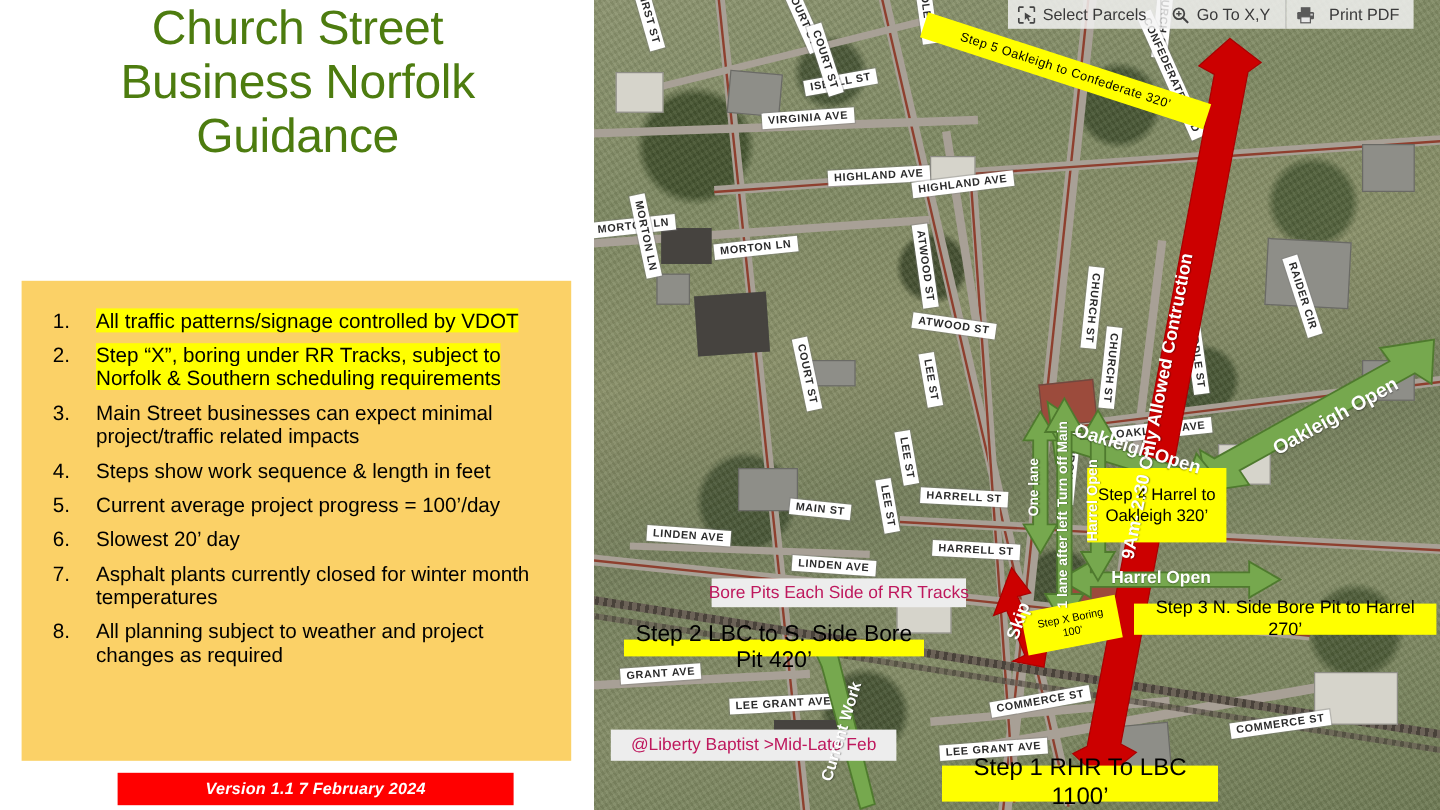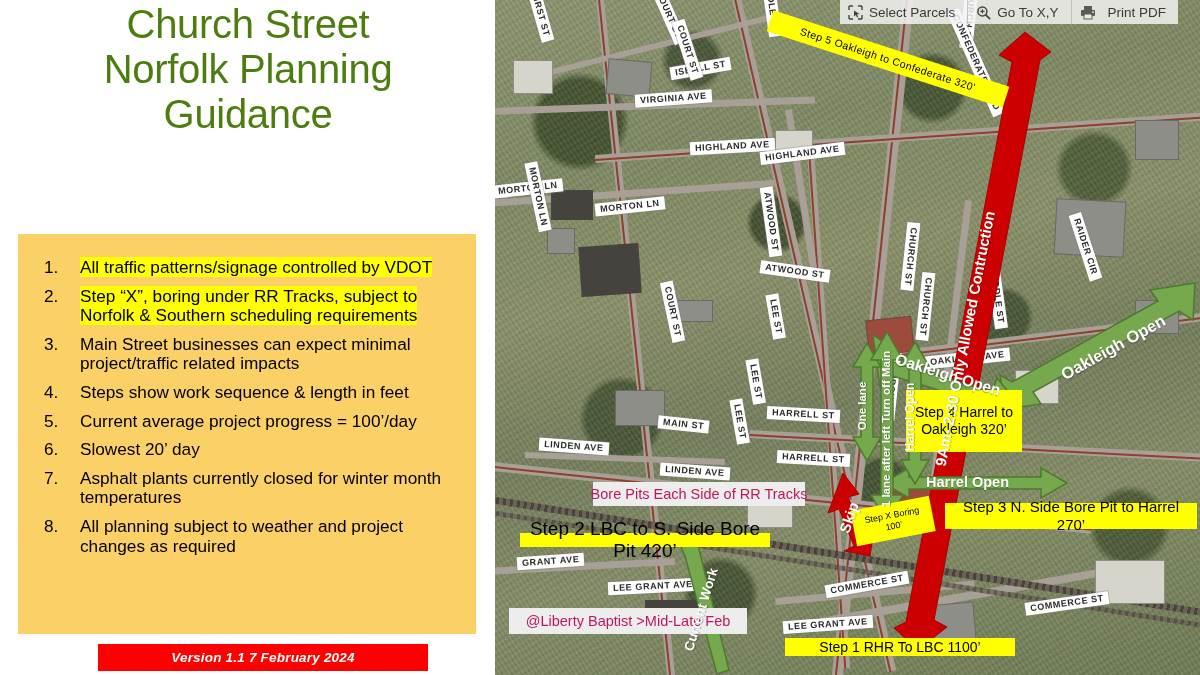--- a/index.html
+++ b/index.html
@@ -211,21 +211,21 @@
     z-index: 33;
   }
 </style>
 </head>
 <body>
 
 <div id="left-panel">
 
   <div id="slide-title">
     <div>Church Street</div>
-    <div>Norfolk Planning</div>
+    <div>Business Norfolk</div>
     <div>Guidance</div>
   </div>
 
   <div id="guidance-card">
     <ol id="guidance-list">
       <li>
         <span class="num">1.</span>
         <span class="txt"><span class="hl">All traffic patterns/signage controlled by VDOT</span></span>
       </li>
       <li>
@@ -414,21 +414,21 @@
   <div class="anno ybox" style="left:411px;top:390px;width:116px;height:62px;">Step 4 Harrel to
 Oakleigh 320’</div>
 
   <div class="anno ybox" style="left:450px;top:503px;width:252px;height:26px;font-size:15px;">Step 3 N. Side Bore Pit to Harrel 270’</div>
 
   <div class="anno ybox" style="left:358px;top:503px;width:80px;height:36px;font-size:9px;transform:rotate(-11deg);transform-origin:50% 50%;">Step X Boring
 100’</div>
 
   <div class="anno ybox" style="left:25px;top:533px;width:250px;height:14px;font-size:19px;">Step 2 LBC to  S. Side Bore Pit 420’</div>
 
-  <div class="anno ybox" style="left:290px;top:638px;width:230px;height:18px;font-size:14px;">Step 1 RHR To LBC 1100’</div>
+  <div class="anno ybox" style="left:290px;top:638px;width:230px;height:30px;font-size:20px;">Step 1 RHR To LBC 1100’</div>
 
   <div class="anno gbox" style="left:98px;top:482px;width:212px;height:24px;">Bore Pits Each Side of RR Tracks</div>
 
   <div class="anno gbox" style="left:14px;top:608px;width:238px;height:26px;">@Liberty Baptist &gt;Mid-Late Feb</div>
 
   <div id="map-toolbar">
     <div class="tb-btn">
       <span>
         <svg width="15" height="15" viewBox="0 0 15 15">
           <path d="M1 1h4M1 1v4M14 1h-4M14 1v4M1 14h4M1 14v-4M14 14h-4M14 14v-4" stroke="#444" stroke-width="1.4" fill="none"></path>

